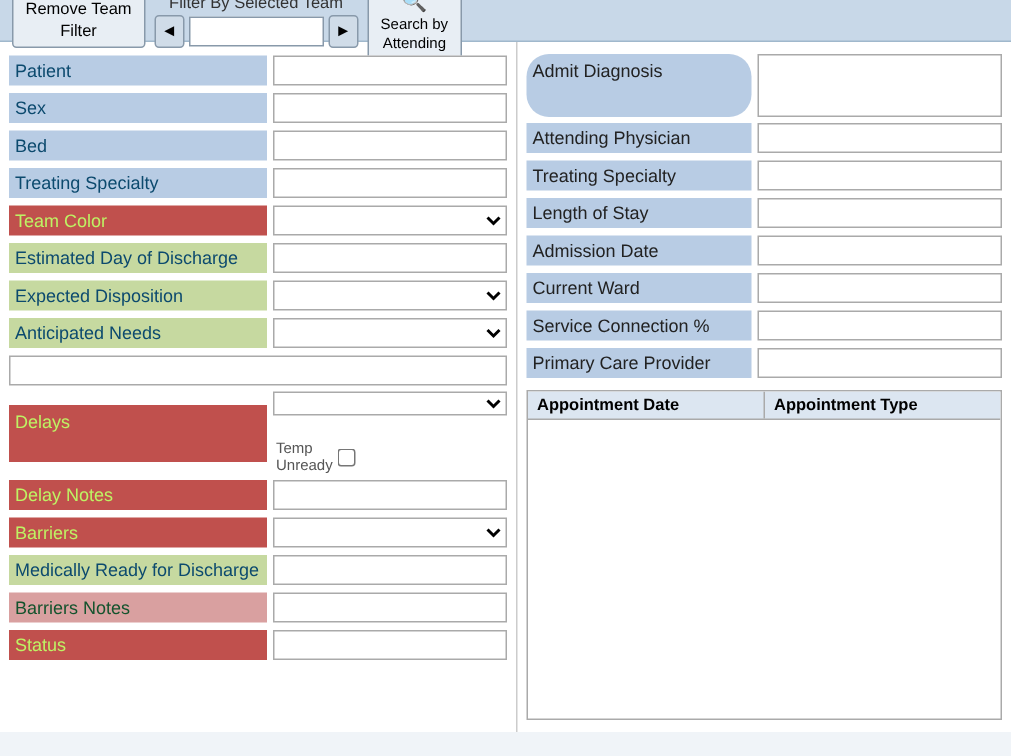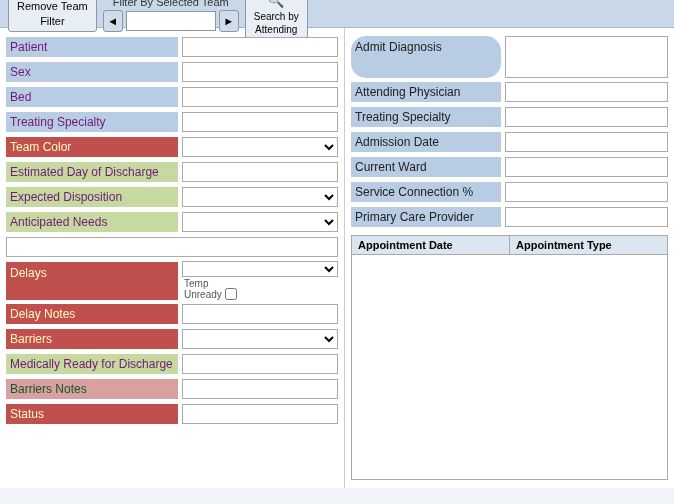--- a/index.html
+++ b/index.html
@@ -110,32 +110,32 @@
       align-items: center;
       margin-bottom: 3px;
       min-height: 22px;
     }
     .form-label {
       width: 172px;
       min-width: 172px;
       padding: 2px 4px;
       font-size: 12px;
       background: #b8cce4;
-      color: #701a75;
+      color: #0c4a6e;
       margin-right: 4px;
       height: 20px;
       display: flex;
       align-items: center;
     }
     .form-label.green {
       background: #c6d9a0;
     }
     .form-label.red {
       background: #c0504d;
-      color: #fef9c3;
+      color: #bef264;
     }
     .form-input {
       flex: 1;
       border: 1px solid #aaa;
       height: 20px;
       padding: 1px 3px;
       font-size: 11px;
       background: white;
     }
     .form-select {
@@ -152,25 +152,25 @@
       align-items: center;
       margin-bottom: 3px;
     }
     .delays-right {
       display: flex;
       flex-direction: column;
       flex: 1;
     }
     .temp-unready {
       display: flex;
-      align-items: flex-end;
+      align-items: center;
       gap: 3px;
       font-size: 10px;
       color: #555;
-      margin-top: 1px;
+      margin-top: 17px;
       padding-left: 2px;
     }
     .temp-unready input[type=checkbox] {
       width: 12px; height: 12px;
     }
 
     
     .appointments-section {
       margin-top: 4px;
       flex: 1;
@@ -341,20 +341,24 @@
     <div class="right-form-row">
       <div class="right-form-label">Attending Physician</div>
       <input class="right-form-input" type="text" style="">
     </div>
 
     <div class="right-form-row">
       <div class="right-form-label">Treating Specialty</div>
       <input class="right-form-input" type="text" style="">
     </div>
 
+    <div class="right-form-row">
+      <div class="right-form-label">Length of Stay</div>
+      <input class="right-form-input" type="text" style="">
+    </div>
 
     <div class="right-form-row">
       <div class="right-form-label">Admission Date</div>
       <input class="right-form-input" type="text" style="">
     </div>
 
     <div class="right-form-row">
       <div class="right-form-label">Current Ward</div>
       <input class="right-form-input" type="text" style="">
     </div>

